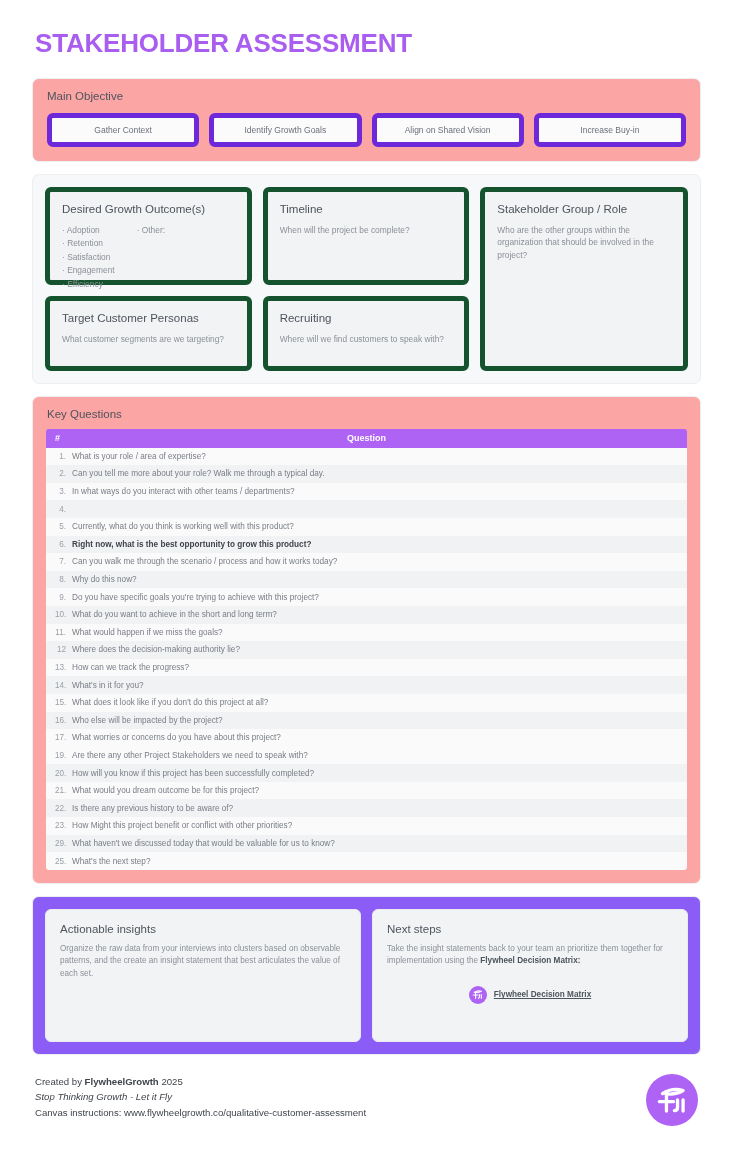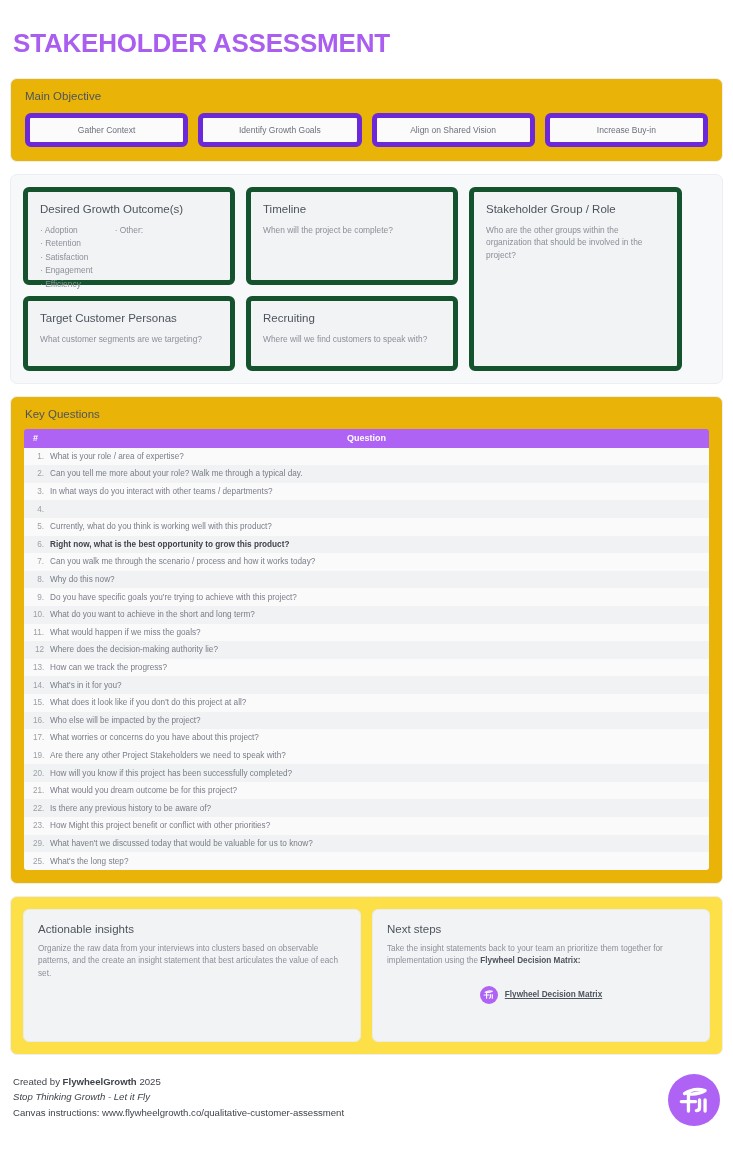--- a/index.html
+++ b/index.html
@@ -7,37 +7,37 @@
     width: 733px;
     height: 1149px;
     background: #ffffff;
     font-family: "Liberation Sans", sans-serif;
     -webkit-font-smoothing: antialiased;
   }
   .page {
     width: 733px;
     height: 925px;
     position: relative;
-    padding: 0 10px;
+    padding: 0 32px;
     background: #ffffff;
   }
 
   
   .title {
     font-size: 26px;
     font-weight: bold;
     letter-spacing: -0.2px;
     color: #a95ef0;
     padding: 29px 3px 0 3px;
     line-height: 1.1;
   }
 
   
   .panel {
-    background: #eab308;
+    background: #fca5a5;
     border: 1px solid #eceef1;
     border-radius: 7px;
   }
   .panel-title {
     font-size: 11.5px;
     color: #4d545c;
     font-weight: normal;
     padding: 11px 14px 0 14px;
   }
 
@@ -139,21 +139,21 @@
     text-align: right;
     padding-right: 6px;
     color: #9aa0a8;
   }
   .kq-row .c-q { flex: 1; }
   .kq-row.bold .c-q { font-weight: bold; color: #3f444b; }
 
   
   .bottom-wrap {
     margin-top: 12px;
-    background: #fde047;
+    background: #8b5cf6;
     border: 1px solid #eceef1;
     border-radius: 7px;
     padding: 12px;
     display: flex;
     gap: 11px;
   }
   .bottom-card {
     flex: 1;
     background: #f2f3f5;
     border: 1px solid #e9ebee;
@@ -360,21 +360,21 @@
           <div class="kq-row plain">
             <div class="c-num">23.</div>
             <div class="c-q">How Might this project benefit or conflict with other priorities?</div>
           </div>
           <div class="kq-row alt">
             <div class="c-num">29.</div>
             <div class="c-q">What haven't we discussed today that would be valuable for us to know?</div>
           </div>
           <div class="kq-row plain">
             <div class="c-num">25.</div>
-            <div class="c-q">What's the long step?</div>
+            <div class="c-q">What's the next step?</div>
           </div>
         </div>
     </div>
   </div>
 
   <div class="bottom-wrap">
     <div class="bottom-card">
       <div class="card-h">Actionable insights</div>
       <div class="card-p">Organize the raw data from your interviews into clusters based on observable patterns, and the create an insight statement that best articulates the value of each set.</div>
     </div>

